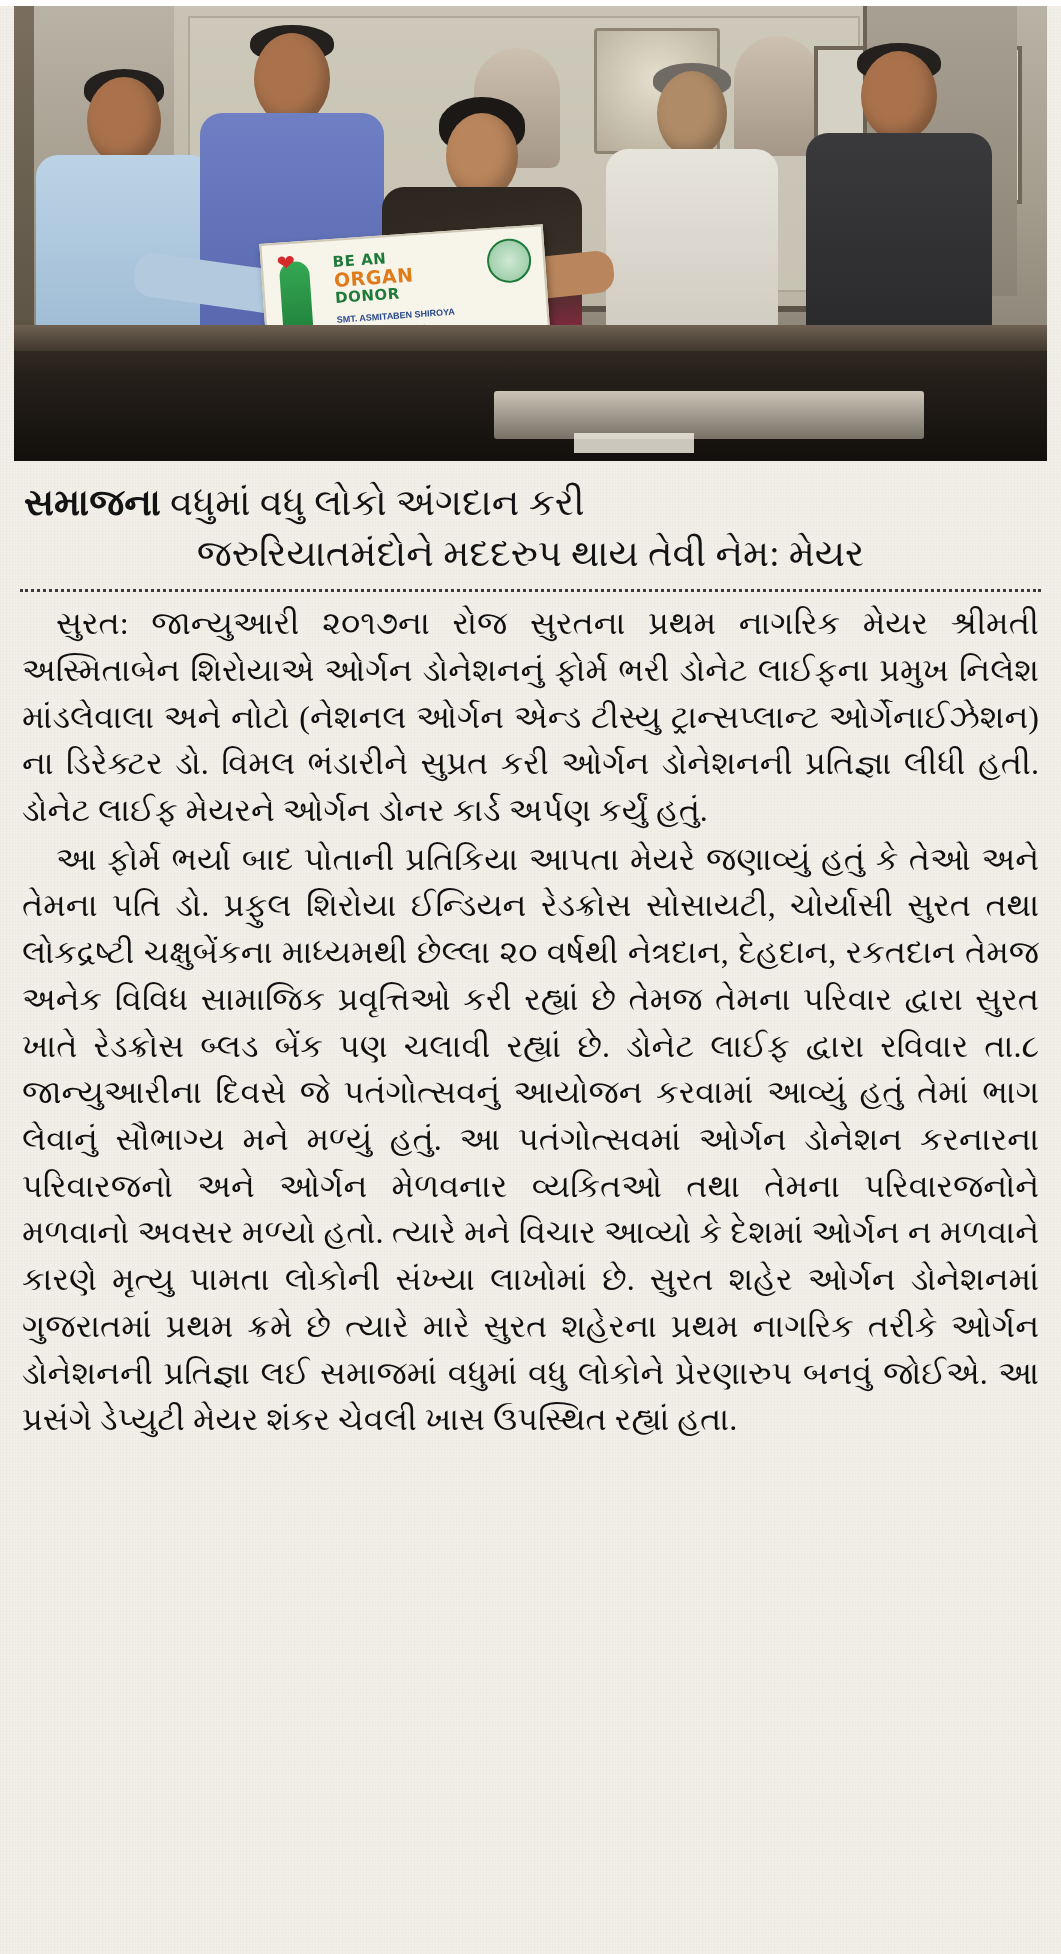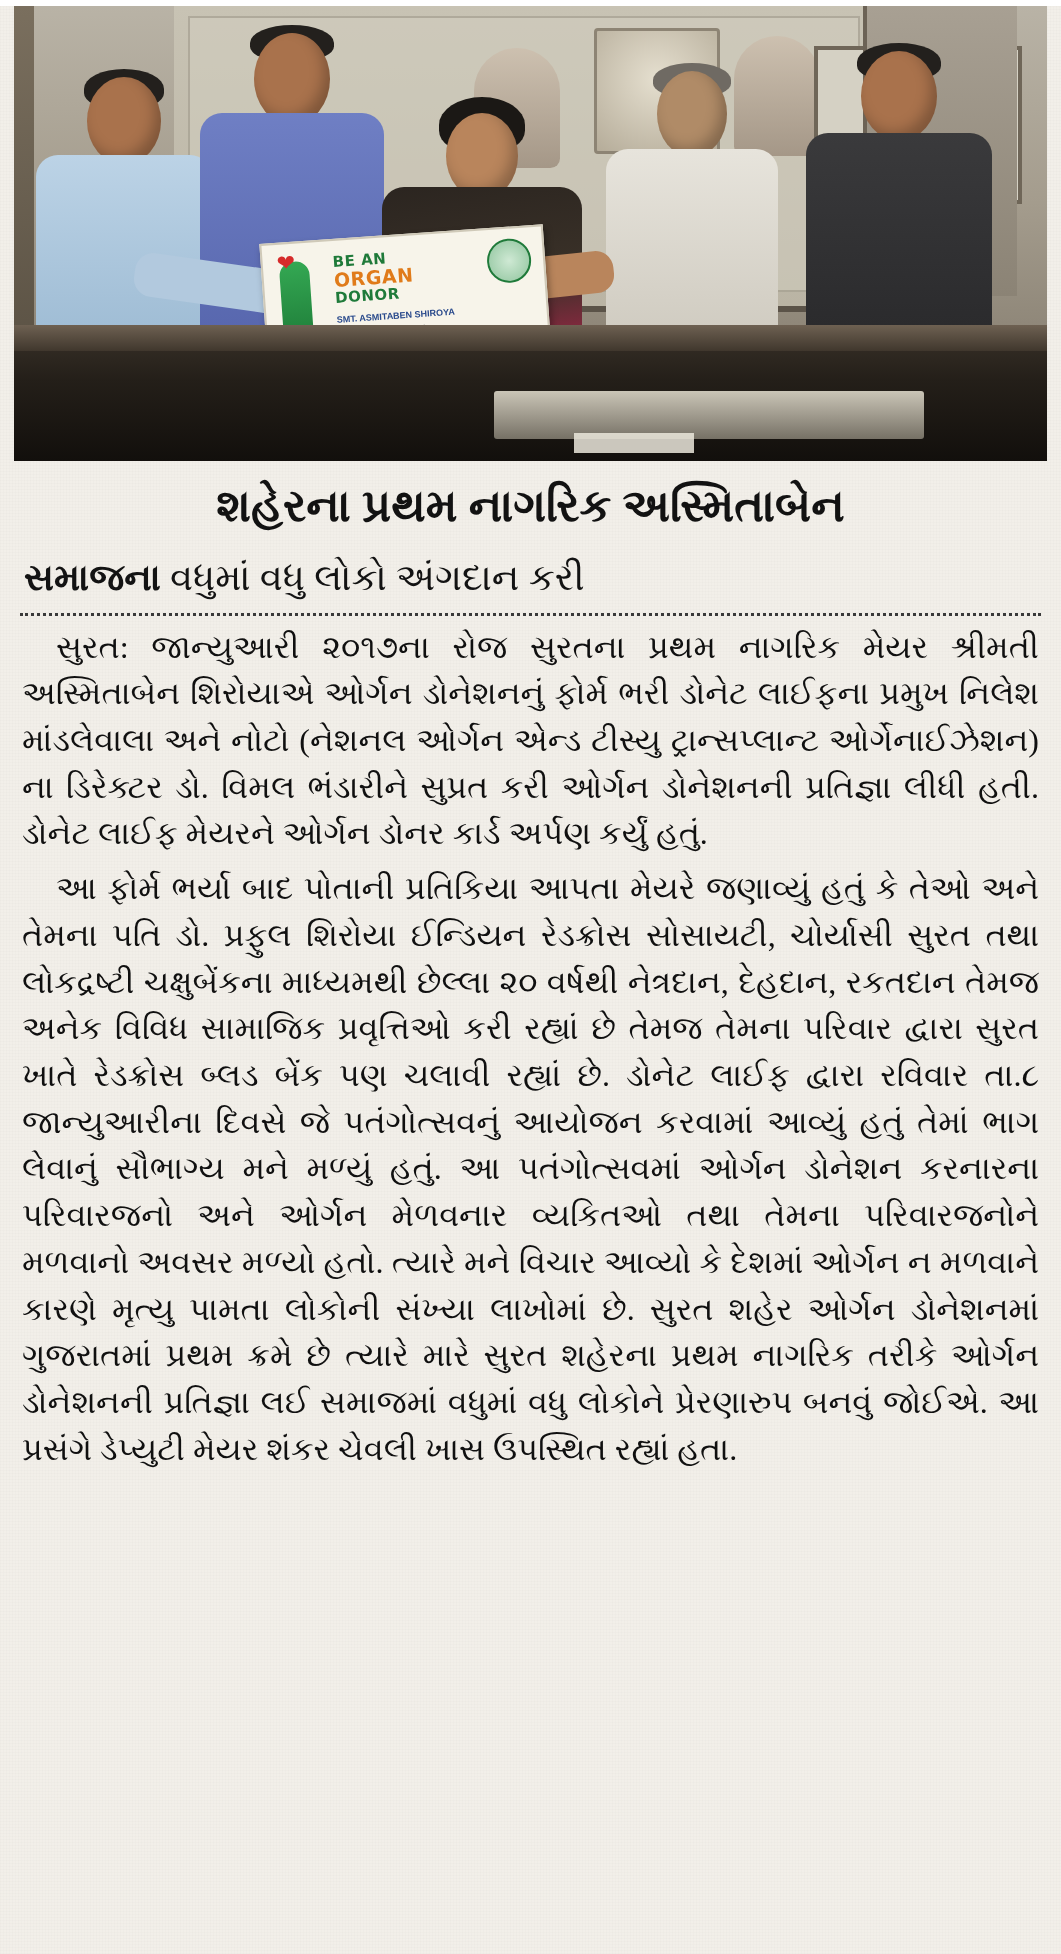--- a/index.html
+++ b/index.html
@@ -251,21 +251,21 @@
   .body-text {
     margin: 0 8px;
     font-family: "Liberation Serif", "DejaVu Serif", serif;
     font-size: 32px;
     line-height: 1.46;
     color: #101010;
     text-align: justify;
     text-justify: inter-word;
   }
   .body-text p { margin: 0 0 0 0; text-indent: 34px; }
-  .body-text p + p { margin-top: 8px; font-family: Liberation Serif, serif; }
+  .body-text p + p { margin-top: 2px; font-family: Liberation Serif, serif; }
 </style>
 </head>
 <body>
 
 <div class="page">
 
   <div class="photo-wrap">
     <div class="photo">
       <div class="wall">
         <div class="wall-left-strip"></div>
@@ -324,25 +324,25 @@
 
       <div class="desk">
         <div class="desk-top"></div>
         <div class="desk-items"></div>
         <div class="desk-item2"></div>
       </div>
     </div>
   </div>
 
   <div class="headline">
-    <span class="line">શહેરના પ્રથમ નાગરિક અસ્મિતાબેન</span>
   </div>
 
   <div class="subhead">
     <span class="bold">સમાજના</span><span> વધુમાં વધુ લોકો અંગદાન કરી</span>
+    <span class="line2">જરુરિયાતમંદોને મદદરુપ થાય તેવી નેમ: મેયર</span>
   </div>
 
   <div class="divider"></div>
 
   <div class="body-text">
     <p>સુરત: જાન્યુઆરી ૨૦૧૭ના રોજ સુરતના પ્રથમ નાગરિક મેયર શ્રીમતી અસ્મિતાબેન શિરોયાએ ઓર્ગન ડોનેશનનું ફોર્મ ભરી ડોનેટ લાઈફના પ્રમુખ નિલેશ માંડલેવાલા અને નોટો (નેશનલ ઓર્ગન એન્ડ ટીસ્યુ ટ્રાન્સપ્લાન્ટ ઓર્ગેનાઈઝેશન) ના ડિરેક્ટર ડો. વિમલ ભંડારીને સુપ્રત કરી ઓર્ગન ડોનેશનની પ્રતિજ્ઞા લીધી હતી. ડોનેટ લાઈફ મેયરને ઓર્ગન ડોનર કાર્ડ અર્પણ કર્યું હતું.</p>
     <p>આ ફોર્મ ભર્યા બાદ પોતાની પ્રતિકિયા આપતા મેયરે જણાવ્યું હતું કે તેઓ અને તેમના પતિ ડો. પ્રફુલ શિરોયા ઈન્ડિયન રેડક્રોસ સોસાયટી, ચોર્યાસી સુરત તથા લોકદ્રષ્ટી ચક્ષુબેંકના માધ્યમથી છેલ્લા ૨૦ વર્ષથી નેત્રદાન, દેહદાન, રકતદાન તેમજ અનેક વિવિધ સામાજિક પ્રવૃત્તિઓ કરી રહ્યાં છે તેમજ તેમના પરિવાર દ્વારા સુરત ખાતે રેડક્રોસ બ્લડ બેંક પણ ચલાવી રહ્યાં છે. ડોનેટ લાઈફ દ્વારા રવિવાર તા.૮ જાન્યુઆરીના દિવસે જે પતંગોત્સવનું આયોજન કરવામાં આવ્યું હતું તેમાં ભાગ લેવાનું સૌભાગ્ય મને મળ્યું હતું. આ પતંગોત્સવમાં ઓર્ગન ડોનેશન કરનારના પરિવારજનો અને ઓર્ગન મેળવનાર વ્યકિતઓ તથા તેમના પરિવારજનોને મળવાનો અવસર મળ્યો હતો. ત્યારે મને વિચાર આવ્યો કે દેશમાં ઓર્ગન ન મળવાને કારણે મૃત્યુ પામતા લોકોની સંખ્યા લાખોમાં છે. સુરત શહેર ઓર્ગન ડોનેશનમાં ગુજરાતમાં પ્રથમ ક્રમે છે ત્યારે મારે સુરત શહેરના પ્રથમ નાગરિક તરીકે ઓર્ગન ડોનેશનની પ્રતિજ્ઞા લઈ સમાજમાં વધુમાં વધુ લોકોને પ્રેરણારુપ બનવું જોઈએ. આ પ્રસંગે ડેપ્યુટી મેયર શંકર ચેવલી ખાસ ઉપસ્થિત રહ્યાં હતા.</p>
   </div>
 
 </div>

